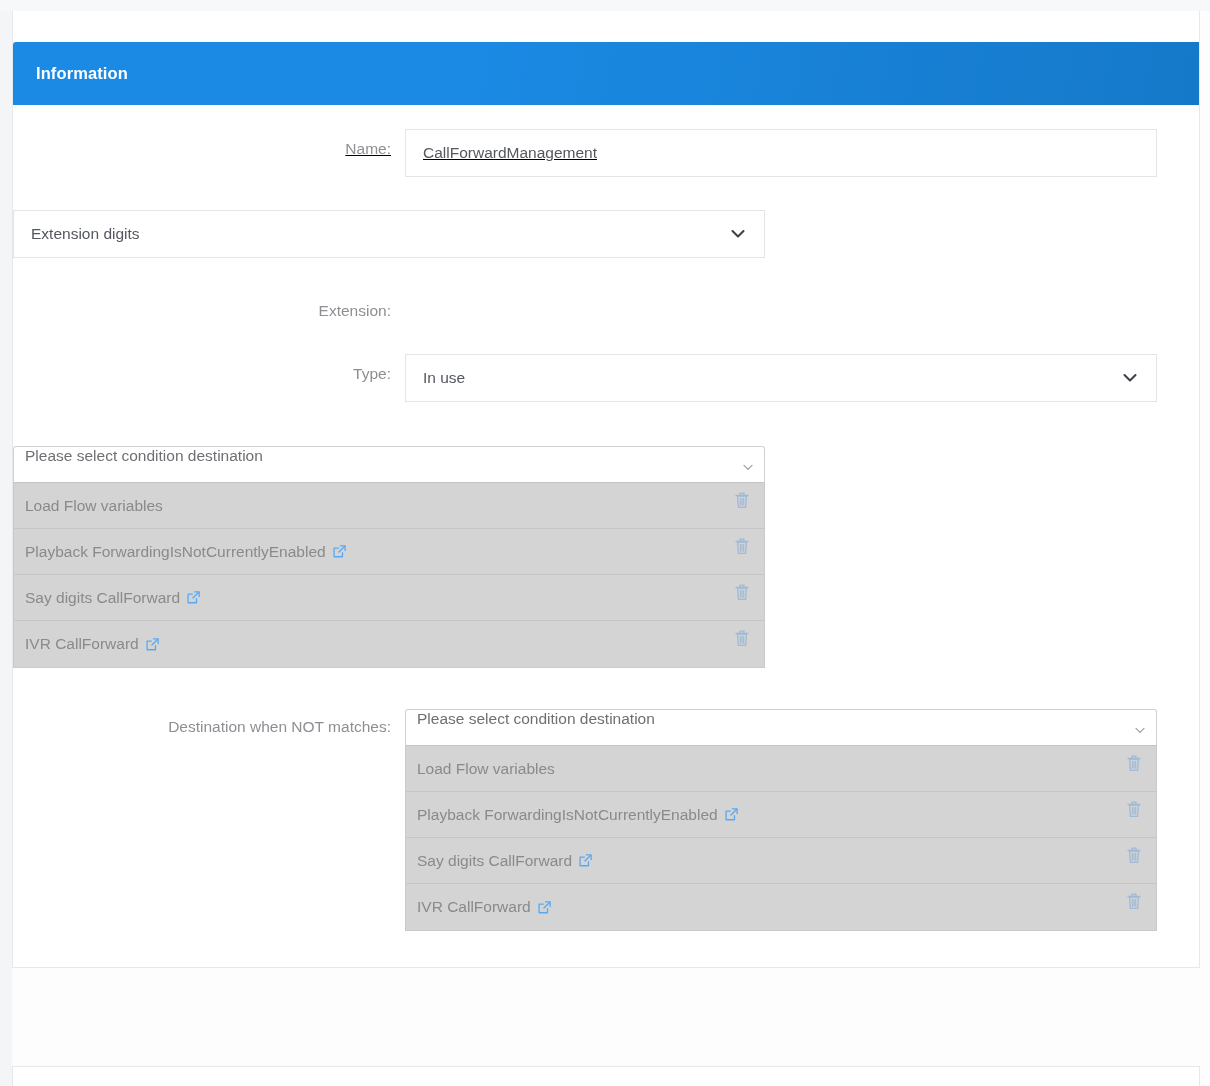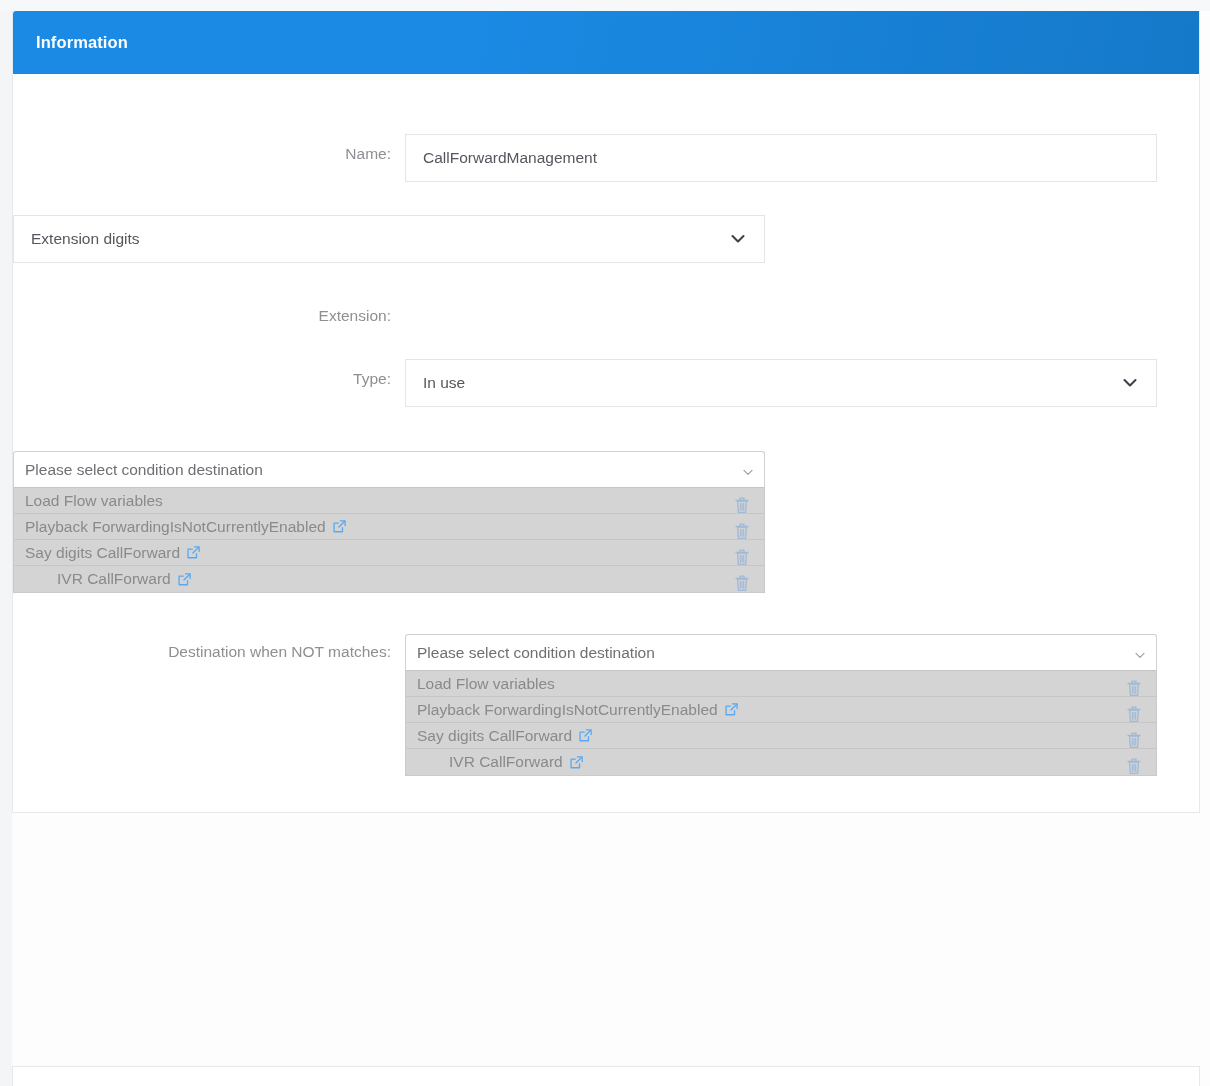--- a/index.html
+++ b/index.html
@@ -43,40 +43,41 @@
   }
 
   .card-header {
     height: 63px;
     background: linear-gradient(100deg, #1b8ae4 0%, #1b8ae4 38%, #1579c9 100%);
     border-radius: 3px 0 0 0;
     display: flex;
     align-items: center;
     padding-left: 23px;
     box-sizing: border-box;
+    margin-top: 31px;
   }
   .card-header-title {
     color: #ffffff;
     font-size: 16.5px;
     font-weight: bold;
     letter-spacing: .1px;
   }
 
   .card-body {
     padding: 0 0 0 0;
     background: #fff;
   }
 
   
   .form-row {
     display: flex;
     align-items: flex-start;
     padding-top: 33px;
   }
-  .form-row.first { padding-top: 60px; }
+  .form-row.first { padding-top: 24px; text-decoration: underline; }
 
   .form-label {
     width: 392px;
     min-width: 392px;
     text-align: right;
     padding-right: 14px;
     box-sizing: border-box;
     color: #8d8f93;
     font-size: 15.5px;
     line-height: 20px;
@@ -119,21 +120,21 @@
 
   .dest-select {
     width: 752px;
     height: 37px;
     box-sizing: border-box;
     border: 1px solid #cfd1d4;
     border-bottom: 1px solid #c3c5c8;
     border-radius: 3px 3px 0 0;
     background: #ffffff;
     display: flex;
-    align-items: center;
+    align-items: flex-start;
     padding-left: 11px;
     font-size: 15.5px;
     color: #6d6f73;
     position: relative;
   }
   .chevron-thin {
     position: absolute;
     right: 10px;
     top: 50%;
     transform: translateY(-50%);
@@ -142,29 +143,29 @@
   }
 
   .dest-list {
     width: 752px;
     box-sizing: border-box;
     border: 1px solid #c8cacd;
     border-top: none;
     background: #d4d4d4;
   }
   .dest-item {
-    height: 26px;
+    height: 46px;
     display: flex;
     align-items: center;
     padding: 0 0 0 11px;
     box-sizing: border-box;
     border-bottom: 1px solid #c6c6c6;
     position: relative;
   }
-  .dest-item:last-child { border-bottom: none; margin-left: 32px; }
+  .dest-item:last-child { border-bottom: none; }
   .dest-item-label {
     font-size: 15.5px;
     color: #8a8a8a;
     white-space: nowrap;
   }
   .ext-link-icon {
     margin-left: 6px;
     width: 15px;
     height: 15px;
     display: inline-block;

